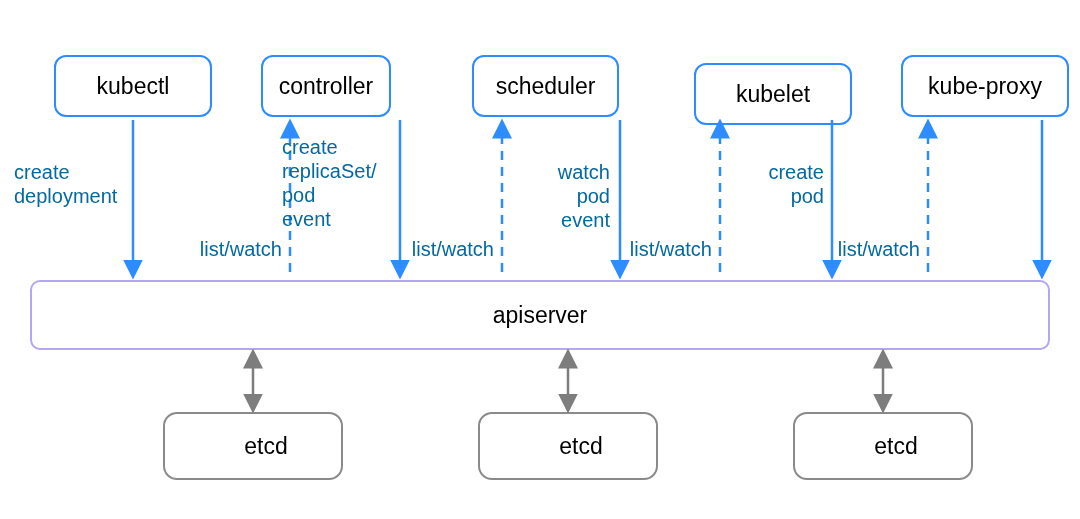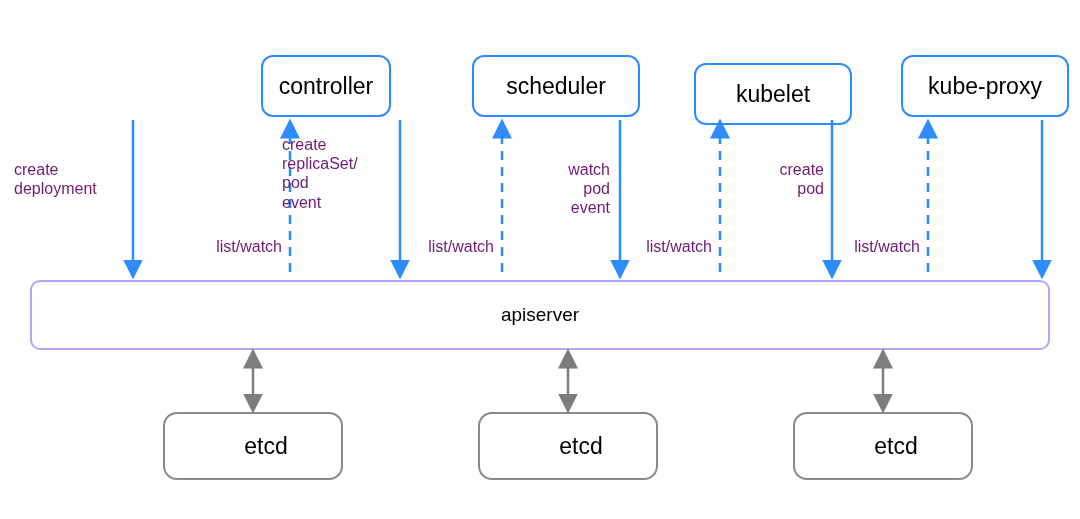--- a/index.html
+++ b/index.html
@@ -25,55 +25,58 @@
     box-sizing: border-box;
     background: #fff;
   }
   .top-box {
     border: 2.5px solid #2d8cff;
     font-size: 23px;
     font-weight: 400;
   }
   .api-box {
     border: 2px solid #b3a6f5;
-    font-size: 19px;
+    font-size: 23px;
     border-radius: 10px;
   }
   .etcd-box {
     border: 2.5px solid #8a8a8a;
     font-size: 23px;
     border-radius: 14px;
     padding-left: 26px;
   }
   .lbl {
     position: absolute;
-    font-size: 16px;
+    font-size: 20px;
     line-height: 1.2;
-    color: #701a75;
+    color: #0369a1;
     white-space: pre;
     text-align: left;
   }
   .lbl.right  { text-align: right; }
   svg.arrows {
     position: absolute;
     left: 0; top: 0;
     width: 1080px;
     height: 519px;
     pointer-events: none;
   }
 </style>
 </head>
 <body>
 
 <div class="canvas">
 
+  <div class="box top-box" style="left:54px;  top:55px; width:158px; height:62px;">
+      <span>kubectl</span>
+    </div>
   <div class="box top-box" style="left:261px; top:55px; width:130px; height:62px;">
       <span>controller</span>
     </div>
-  <div class="box top-box" style="left:472px; top:55px; width:168px; height:62px;">
+  <div class="box top-box" style="left:472px; top:55px; width:147px; height:62px;">
       <span>scheduler</span>
     </div>
   <div class="box top-box" style="left:694px; top:63px; width:158px; height:62px;">
       <span>kubelet</span>
     </div>
   <div class="box top-box" style="left:901px; top:55px; width:168px; height:62px;">
       <span>kube-proxy</span>
     </div>
 
   <div class="box api-box" style="left:30px; top:280px; width:1020px; height:70px;">

